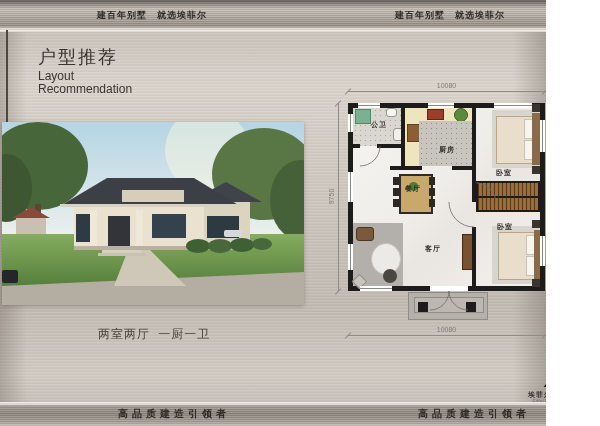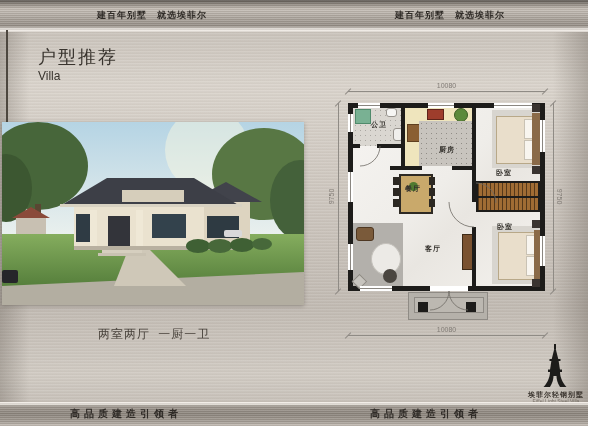--- a/index.html
+++ b/index.html
@@ -1,32 +1,32 @@
 <!DOCTYPE html>
 <html><head>
 <meta charset="utf-8">
 <style>
   html,body{margin:0;padding:0;}
   body{width:600px;height:426px;overflow:hidden;font-family:"Liberation Sans",sans-serif;}
-  .page{position:relative;width:588px;height:426px;overflow:hidden;
+  .page{position:relative;width:546px;height:426px;overflow:hidden;
     background:
       linear-gradient(90deg, rgba(90,82,74,.30) 0%, rgba(255,255,255,0) 5%, rgba(255,255,255,0) 94%, rgba(90,82,74,.32) 100%),
       repeating-linear-gradient(180deg, rgba(255,255,255,.10) 0px, rgba(255,255,255,.10) 1px, rgba(116,108,100,.08) 2px, rgba(186,178,170,.06) 3px),
       linear-gradient(180deg,#bfb8b0 0%,#d9d3cb 20%,#cdc6be 45%,#c0b9b1 72%,#d0cac2 88%,#beb7af 100%);}
   
   .header{position:absolute;left:0;top:0;width:600px;height:32px;
     background:
       repeating-linear-gradient(180deg, rgba(255,255,255,.12) 0 1px, rgba(60,54,48,.10) 1px 2px),
       linear-gradient(180deg,#57524c 0px,#8d867e 4px,#c6bfb7 9px,#aca59d 18px,#948d85 26px,#e9e4de 29px,#f1ece6 32px);}
   .footer{position:absolute;left:0;top:402px;width:600px;height:24px;
     background:
       repeating-linear-gradient(180deg, rgba(255,255,255,.10) 0 1px, rgba(60,54,48,.12) 1px 2px),
       linear-gradient(180deg,#f0ebe5 0 2px,#a39c94 4px,#8d867e 12px,#a8a199 20px,#cbc4bc 24px);}
   .hslogan{position:absolute;top:9px;width:150px;text-align:center;font-size:9px;font-weight:bold;color:#2f2b27;letter-spacing:1px;}
-  .fslogan{position:absolute;top:407px;width:160px;text-align:left;font-size:10px;font-weight:bold;color:#2f2b27;letter-spacing:4px;z-index:3;}
+  .fslogan{position:absolute;top:407px;width:160px;text-align:right;font-size:10px;font-weight:bold;color:#2f2b27;letter-spacing:4px;z-index:3;}
   .accent-line{position:absolute;left:6px;top:30px;width:2px;height:92px;background:#4d473f;}
   .title-cn{position:absolute;left:38px;top:45px;font-size:18px;font-weight:normal;color:#39342e;letter-spacing:2px;}
   .title-en{position:absolute;left:38px;font-size:12px;color:#39342e;}
   .caption{position:absolute;left:98px;top:326px;font-size:12px;color:#453f38;letter-spacing:1px;font-family:Liberation Mono, monospace;}
   .photo{position:absolute;left:2px;top:122px;width:302px;height:183px;box-shadow:0 1px 4px rgba(60,54,48,.35);}
   
   .plan-floor{position:absolute;left:348px;top:103px;width:197px;height:188px;box-sizing:border-box;border:5px solid #1d1c1a;
     background:linear-gradient(135deg,#f6f4f1 0%,#efede9 45%,#e9e6e1 60%,#f4f2ee 100%);z-index:1;}
   .iwall{position:absolute;background:#1d1c1a;z-index:3;}
   .win-h{position:absolute;height:5px;z-index:4;background:linear-gradient(180deg,#ffffff 0 2px,#8a8680 2px 3px,#ffffff 3px 5px);}
@@ -57,21 +57,22 @@
 <body>
 
 <div class="page">
 
   <div class="header"></div>
   <div class="hslogan" style="left:77px;">建百年别墅　就选埃菲尔</div>
   <div class="hslogan" style="left:375px;">建百年别墅　就选埃菲尔</div>
 
   <div class="accent-line"></div>
   <div class="title-cn">户型推荐</div>
-  <div class="title-en" style="top:69px;">Villa</div>
+  <div class="title-en" style="top:69px;">Layout</div>
+  <div class="title-en" style="top:82px;">Recommendation</div>
 
   <svg class="photo" viewBox="0 0 302 183">
     <defs>
       <linearGradient id="sky" x1="0" y1="0" x2="0" y2="1">
         <stop offset="0" stop-color="#b5d4e4"></stop>
           <stop offset="1" stop-color="#eef2ee"></stop>
       </linearGradient>
       <linearGradient id="lawn" x1="0" y1="0" x2="0" y2="1">
         <stop offset="0" stop-color="#85ad5e"></stop>
           <stop offset="1" stop-color="#567f3c"></stop>

